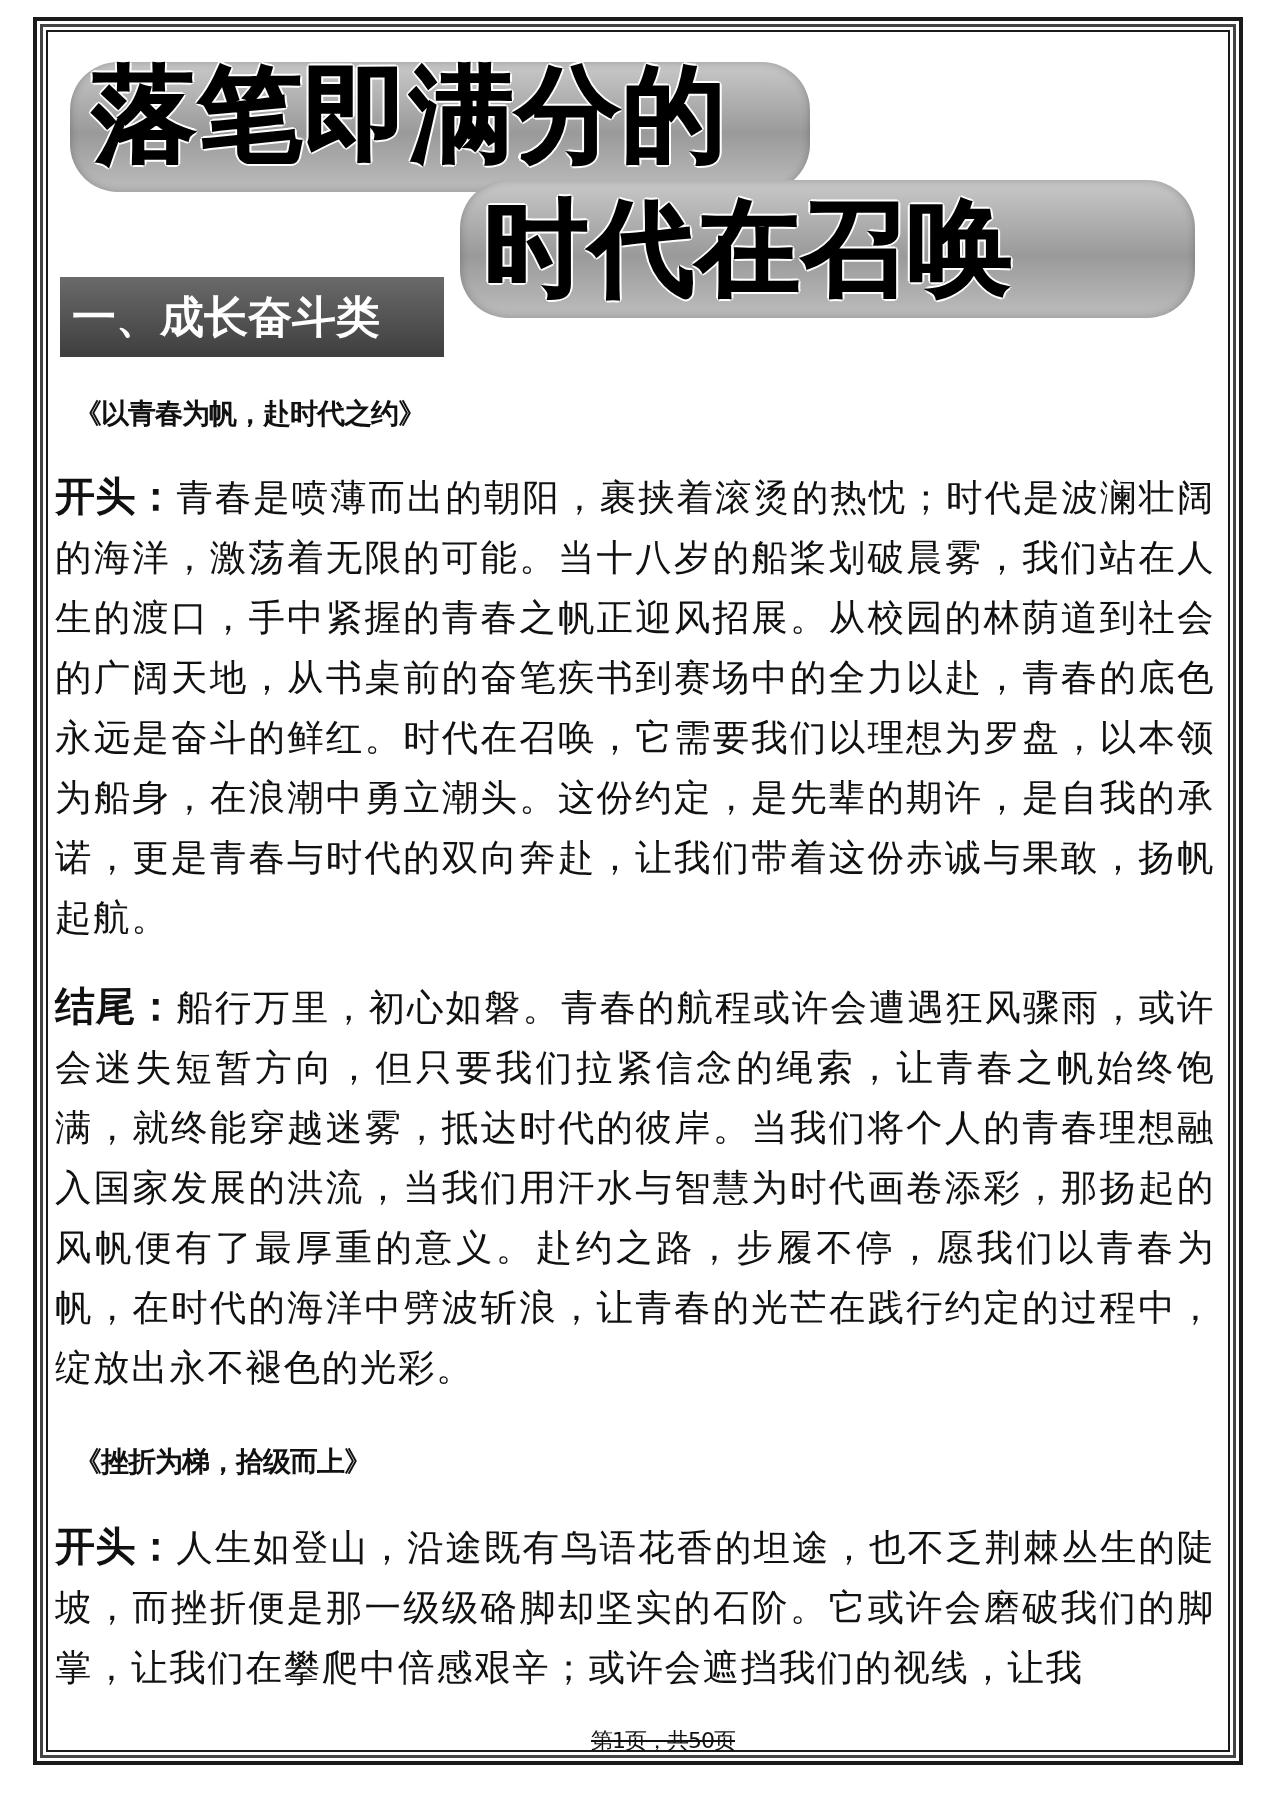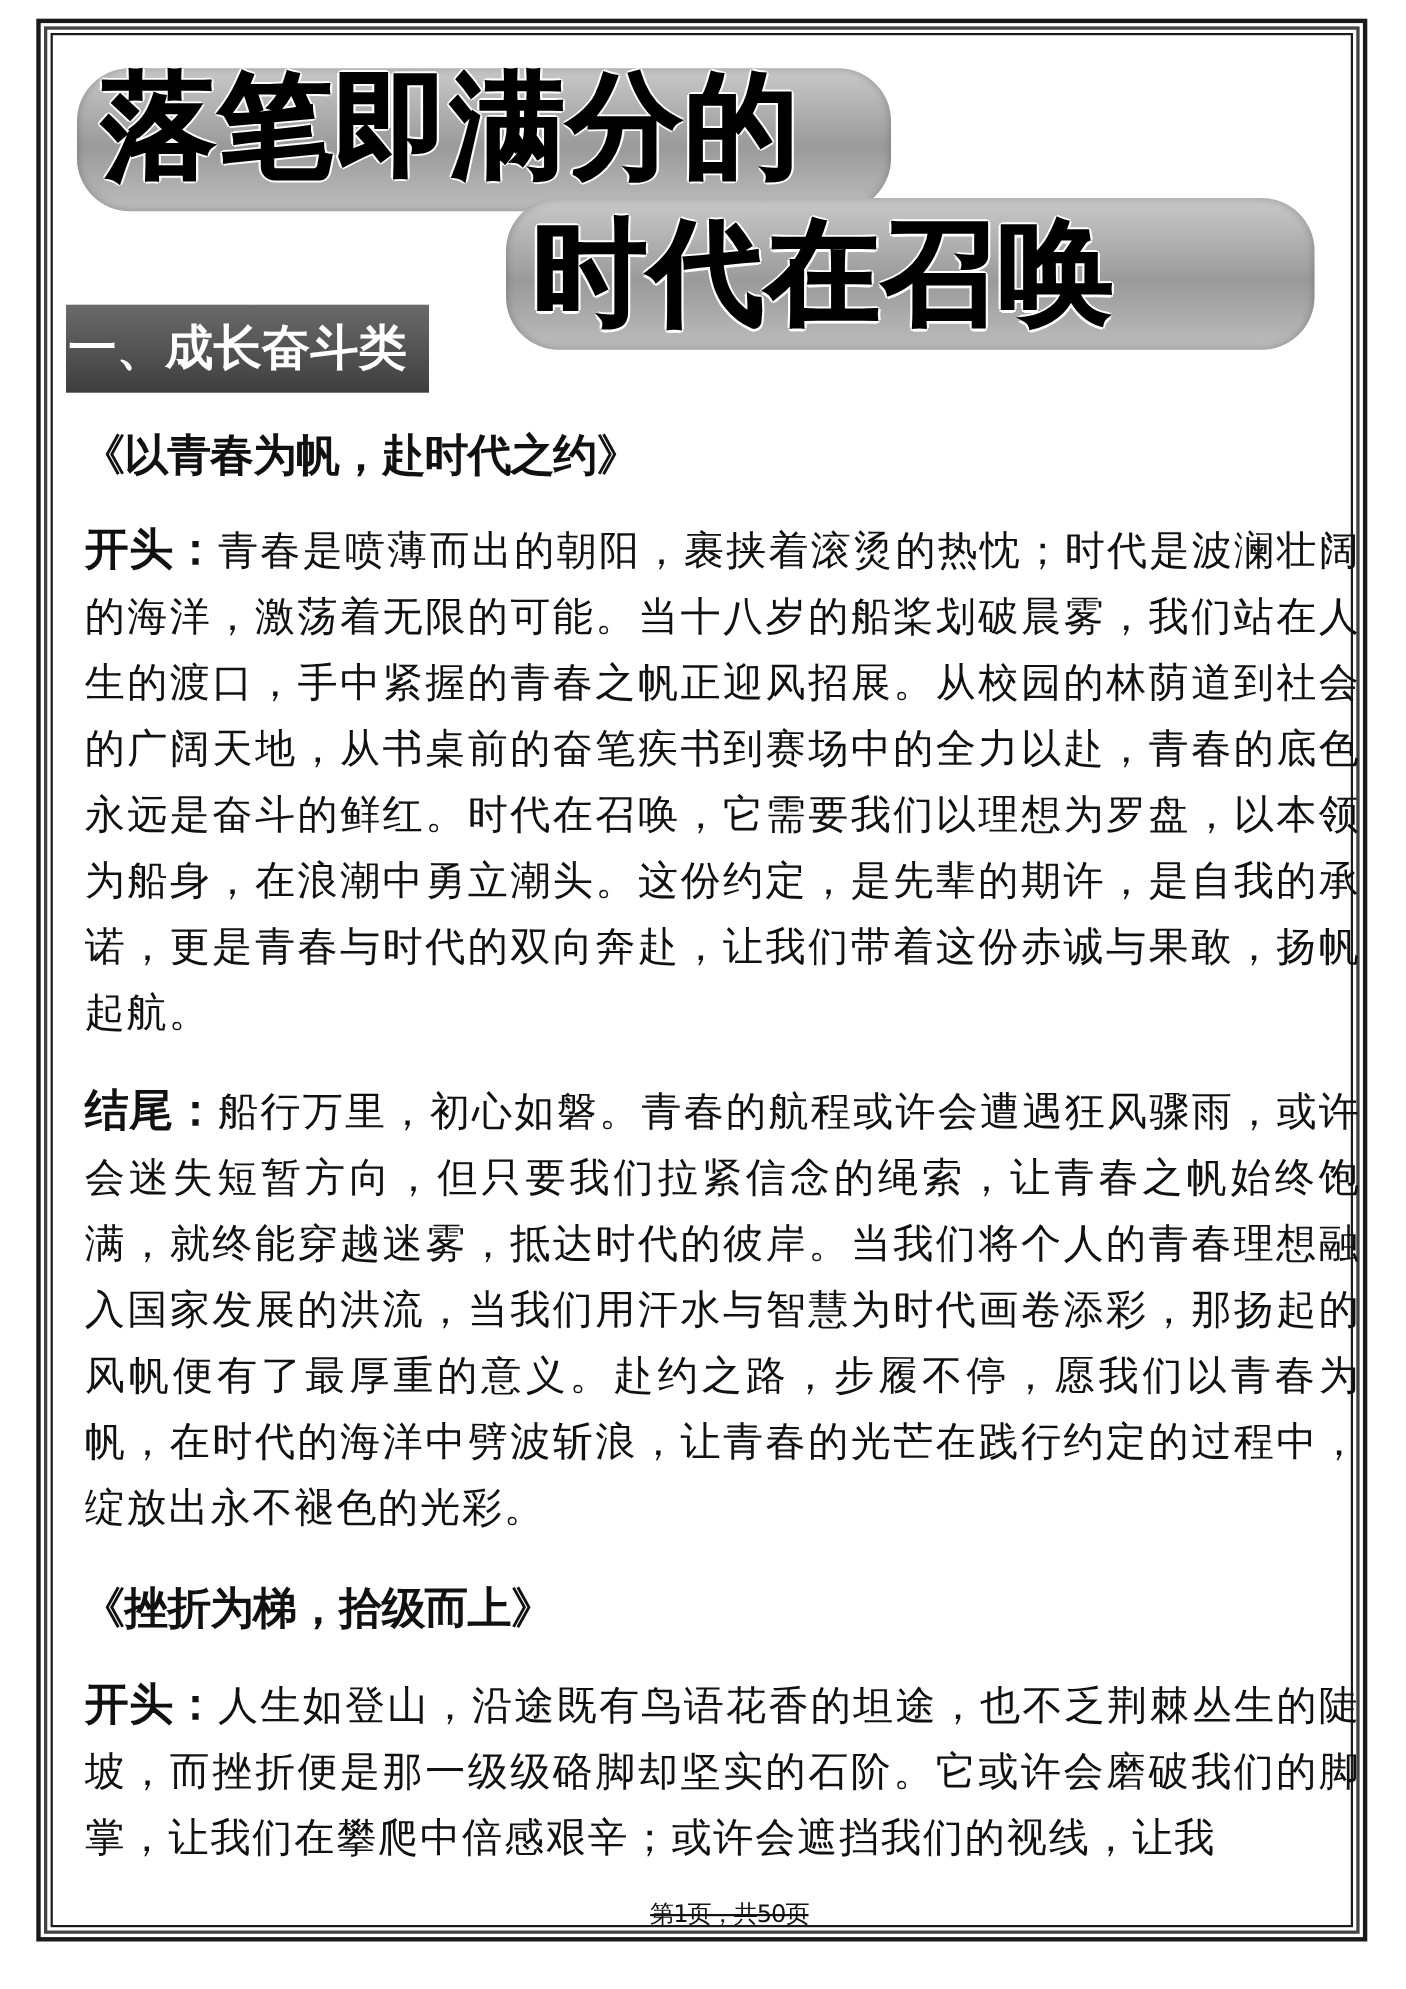--- a/index.html
+++ b/index.html
@@ -31,33 +31,33 @@
       position: absolute; font-weight: 900; color: #000;
       font-family: "DejaVu Sans", sans-serif;
       letter-spacing: 2px; white-space: nowrap;
       -webkit-text-stroke: 2px #000;
       text-shadow: 3px 0 0 #fff, -3px 0 0 #fff, 0 3px 0 #fff, 0 -3px 0 #fff,
                    2px 2px 0 #fff, -2px -2px 0 #fff, 2px -2px 0 #fff, -2px 2px 0 #fff;
     }
     .title-1 { left: 92px; top: 52px; font-size: 104px; line-height: 124px; }
     .title-2 { left: 484px; top: 186px; font-size: 104px; line-height: 124px; }
     .section-badge {
-      position: absolute; left: 60px; top: 277px; width: 330px; height: 80px;
+      position: absolute; left: 60px; top: 277px; width: 384px; height: 80px;
       background: linear-gradient(180deg, #6a6a6a 0%, #3e3e3e 100%);
       color: #fff; font-weight: 900; font-size: 44px; line-height: 80px;
-      padding-left: 2px; box-sizing: border-box; white-space: nowrap;
+      padding-left: 12px; box-sizing: border-box; white-space: nowrap;
     }
     .essay-title {
-      position: absolute; left: 74px; font-size: 40px; font-weight: 900;
+      position: absolute; left: 74px; font-size: 28px; font-weight: 900;
       line-height: 60px; white-space: nowrap; letter-spacing: -1px;
     }
     .para {
-      position: absolute; left: 77px; width: 1160px;
+      position: absolute; left: 55px; width: 1160px;
       font-size: 36.5px; line-height: 60px; letter-spacing: 1.6px;
-      text-align: justify; font-family: Liberation Serif, serif;
+      text-align: justify; font-family: Liberation Mono, monospace;
     }
     .para .label { font-weight: 900; font-size: 40px; letter-spacing: 0; }
     .footer {
       position: absolute; left: 0; width: 1278px; top: 1727px;
       text-align: center; font-size: 22px; line-height: 28px;
       text-decoration: line-through; letter-spacing: -1px; padding-left: 24px;
     }
   </style>
 </head>
 <body>

